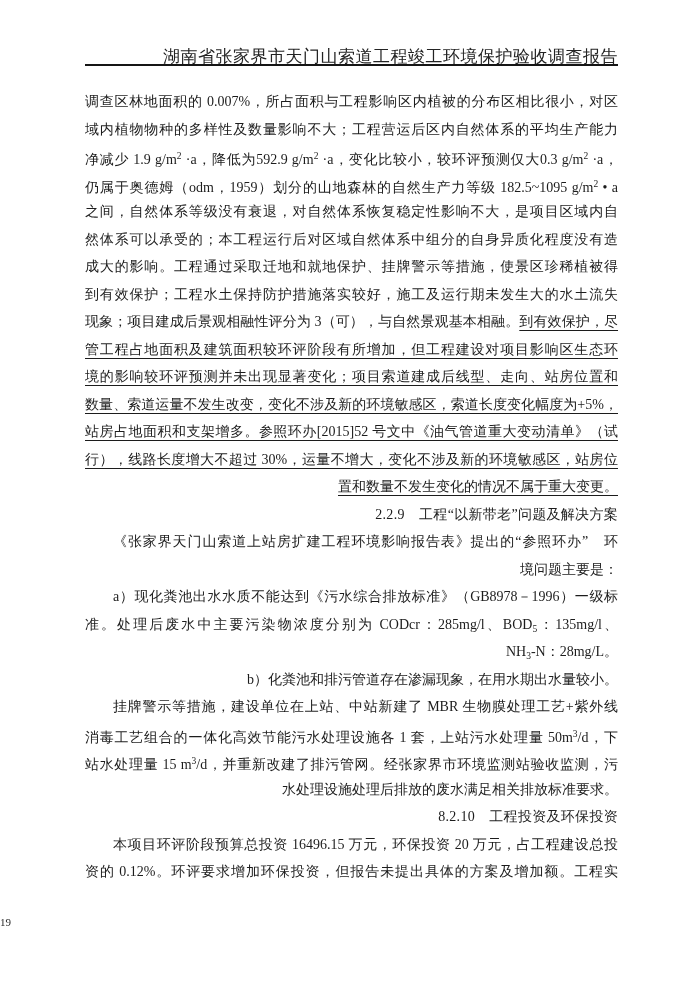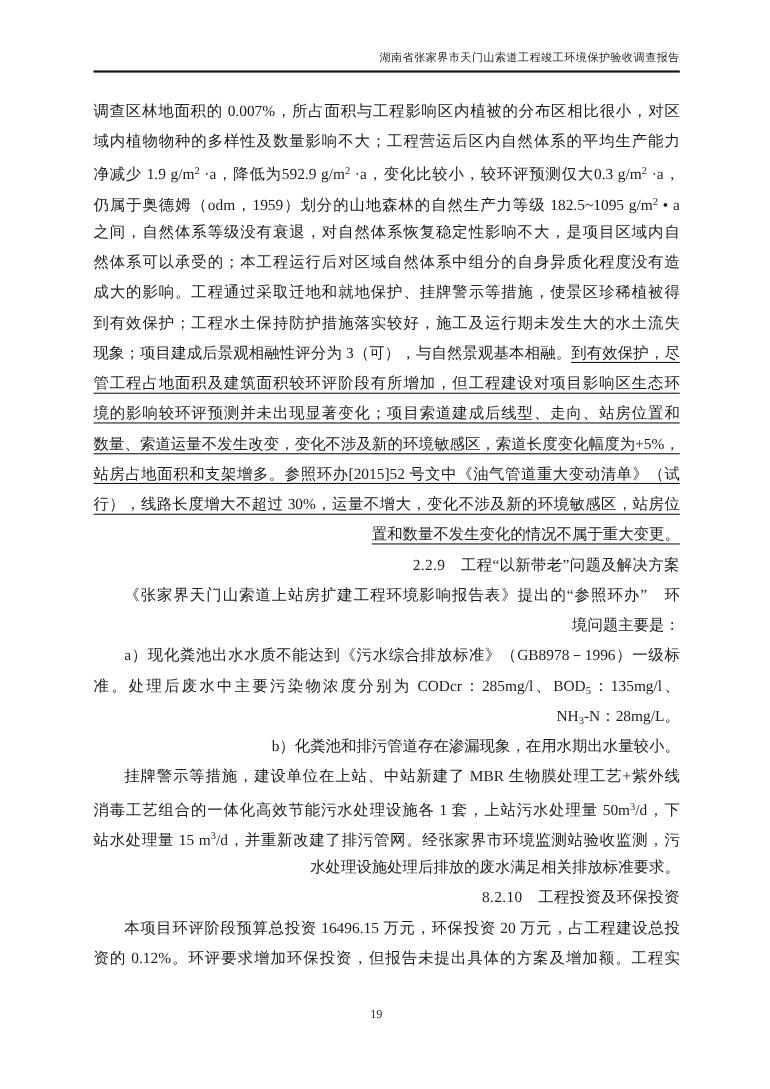--- a/index.html
+++ b/index.html
@@ -15,21 +15,21 @@
     color: #1c1c1c;
     overflow: hidden;
   }
 
   .page-header {
     position: absolute;
     left: 85px;
     right: 82px;
     top: 45px;
     text-align: right;
-    font-size: 10px;
+    font-size: 17px;
     letter-spacing: 0.5px;
     color: #232323;
   }
 
   .header-rule {
     position: absolute;
     left: 85px;
     right: 82px;
     top: 64px;
     border-top: 2px solid #151515;
@@ -77,21 +77,21 @@
   .seg-sub {
     font-size: 9.5px;
     vertical-align: -3px;
   }
 
   .page-footer {
     position: absolute;
     left: 0;
     right: 16px;
     top: 916px;
-    text-align: center;
+    text-align: left;
     font-size: 11px;
     color: #2a2a2a;
   }
 </style>
 </head>
 <body>
 
 <div class="page">
 
   <div class="page-header">湖南省张家界市天门山索道工程竣工环境保护验收调查报告</div>

